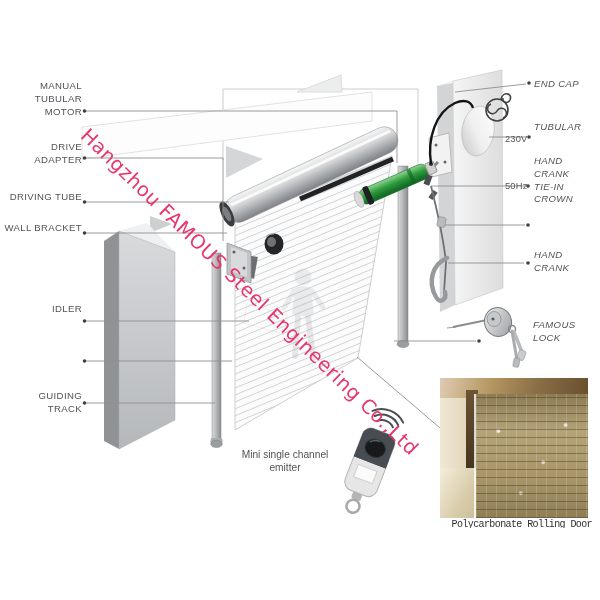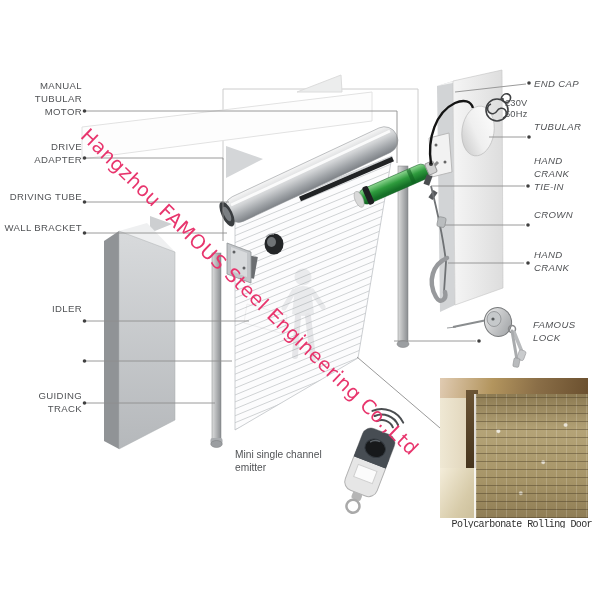--- a/index.html
+++ b/index.html
@@ -4,25 +4,25 @@
 <style>
   html,body{margin:0;padding:0;background:#ffffff;}
   #stage{position:relative;width:600px;height:528px;background:#ffffff;overflow:hidden;
          font-family:"Liberation Sans",sans-serif;}
   #diagram{position:absolute;left:0;top:0;z-index:1;}
   .lbl{position:absolute;font-size:9.6px;line-height:13px;color:var(--label_gray,#515356);
        letter-spacing:.35px;white-space:pre-line;z-index:3;}
   .lbl-left{left:2px;width:80px;text-align:right;}
   .lbl-right{left:534px;text-align:left;font-style:italic;}
   .l1{top:79px}.l2{top:140px}.l3{top:190px}.l4{top:221px}.l5{top:302px}.l6{top:389px}
-  .r1{top:77px}.r2{top:120px}.r3{top:154px}.r4{top:208px}.r5{top:248px}.r6{top:318px;left:533px}
+  .r1{top:77px}.r2{top:120px}.r3{top:154px}.r4{top:192px}.r5{top:248px}.r6{top:318px;left:533px}
   .power{position:absolute;left:505px;top:98px;font-size:9.3px;line-height:10.5px;
          color:var(--label_gray,#515356);letter-spacing:.2px;z-index:3;}
-  .power span{display:block;}
-  .emitter{position:absolute;left:235px;top:448px;width:100px;text-align:left;
+  .power span{display:block;margin-top:36px;}
+  .emitter{position:absolute;left:235px;top:448px;width:100px;text-align:center;
            font-size:10.2px;line-height:13px;letter-spacing:0;color:var(--label_gray,#515356);
            white-space:pre-line;z-index:3;}
   .caption{position:absolute;left:436px;top:519px;width:156px;text-align:right;
            font-family:"Liberation Mono",monospace;font-size:10px;letter-spacing:-.6px;
            color:var(--caption_dark,#2e2e2e);z-index:3;}
   .watermark{position:absolute;left:92px;top:124px;z-index:4;
              transform:rotate(44deg);transform-origin:left top;
              font-family:"DejaVu Sans",sans-serif;font-size:19.5px;letter-spacing:.5px;
              color:var(--watermark_pink,#e8356d);white-space:nowrap;}
   

